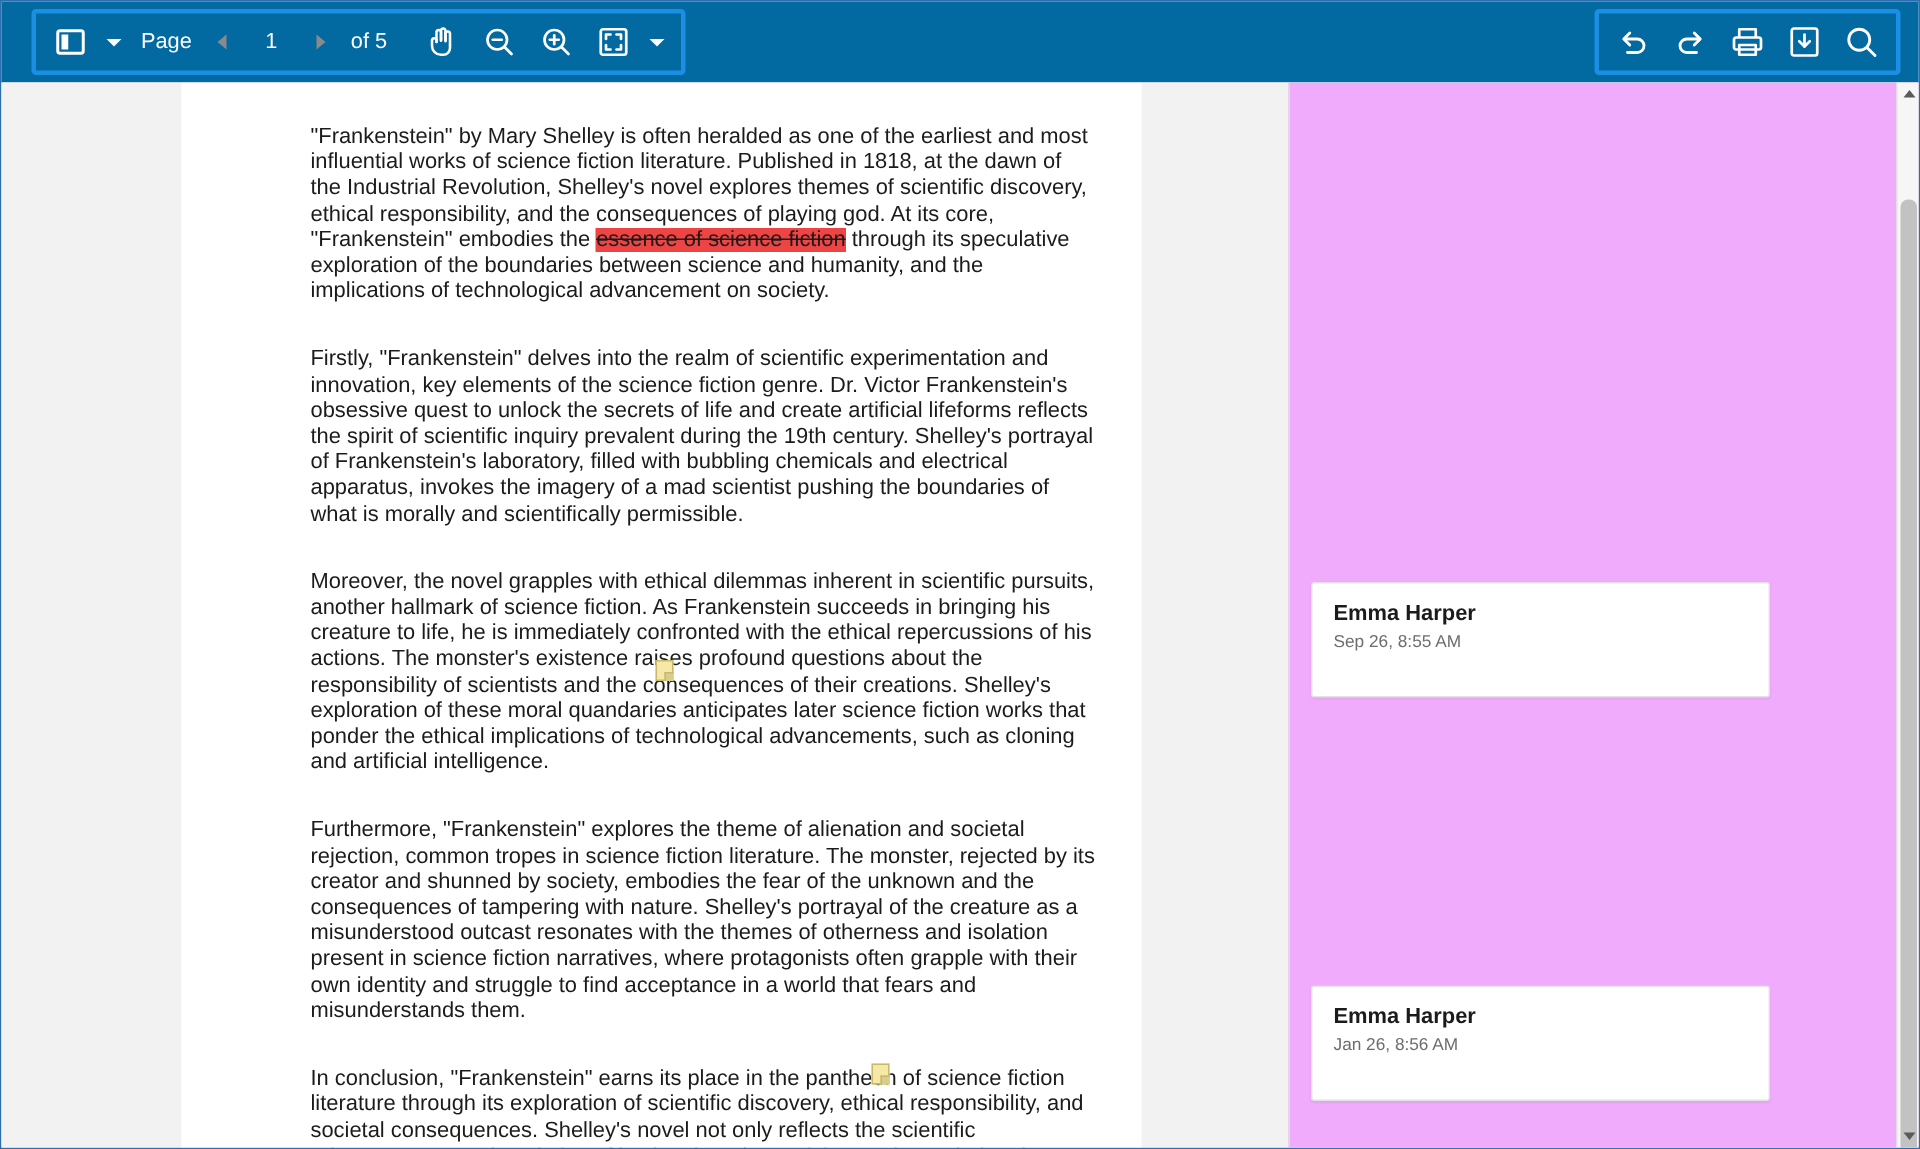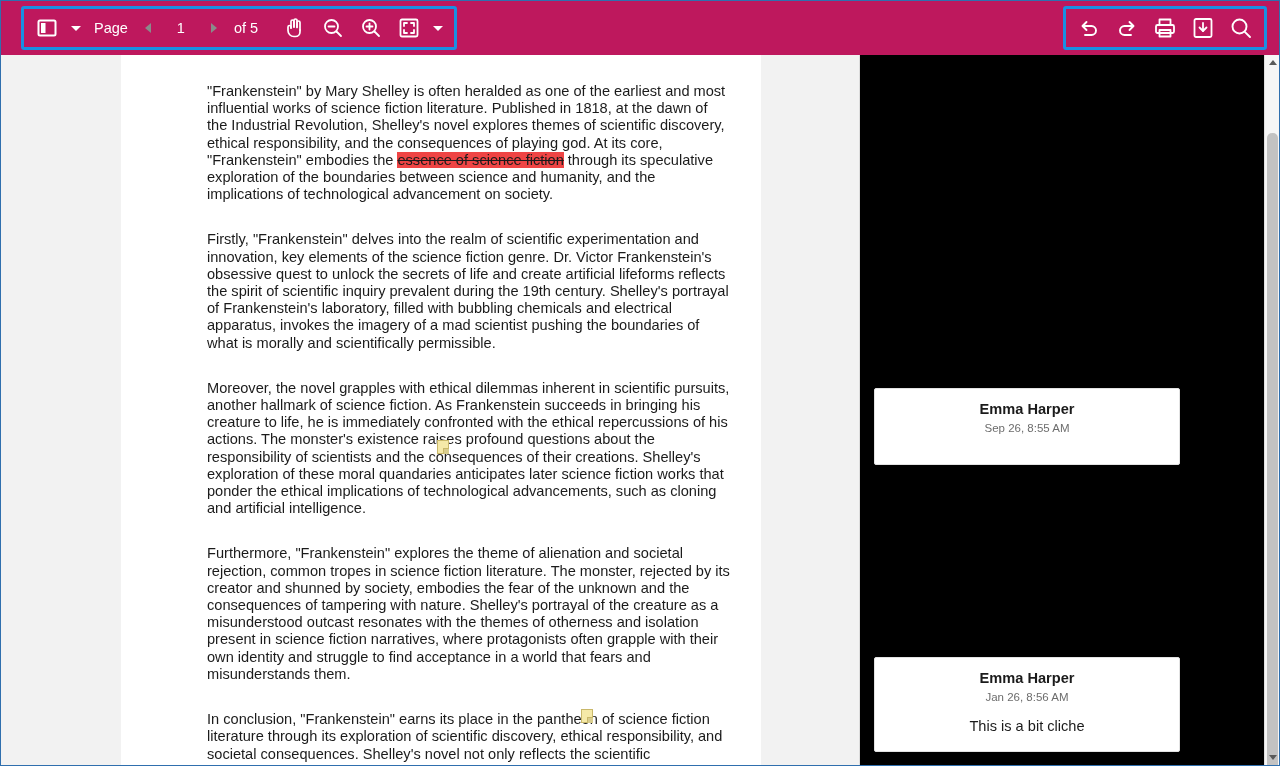--- a/index.html
+++ b/index.html
@@ -14,21 +14,21 @@
     position: relative;
     width: 1280px; height: 766px;
     display: flex; flex-direction: column;
     border: 1px solid #2f6fae;
   }
 
   
   .toolbar {
     position: relative;
     height: 54px;
-    background: #be185d;
+    background: #0369a1;
     display: flex;
     align-items: center;
     flex: 0 0 54px;
     padding: 4px 8px;
   }
   .tb-left {
     display: flex;
     align-items: center;
     height: 44px;
     border: 3px solid #1a8fe3;
@@ -160,24 +160,23 @@
     width: 5px; height: 5px;
     background: #d9cd8e;
     border-left: 1px solid #c9b86a;
     border-top: 1px solid #c9b86a;
   }
 
   
   .comments-pane {
     position: relative;
     flex: 0 0 420px;
-    background: #000000;
+    background: #f0abfc;
     border-left: 1px solid #dcdcdc;
     overflow: hidden;
-    text-align: center;
   }
   .comment-card {
     position: absolute;
     left: 14px;
     width: 306px;
     background: #ffffff;
     border: 1px solid #e2e2e2;
     border-radius: 2px;
     padding: 12px 14px 16px 14px;
     box-shadow: 0 1px 2px rgba(0,0,0,0.06);
@@ -367,21 +366,20 @@
     <div class="comments-pane">
 
       <div class="comment-card" style="top:333px;">
         <div class="c-author">Emma Harper</div>
         <div class="c-time">Sep 26, 8:55 AM</div>
       </div>
 
       <div class="comment-card" style="top:602px;">
         <div class="c-author">Emma Harper</div>
         <div class="c-time">Jan 26, 8:56 AM</div>
-        <div class="c-text">This is a bit cliche</div>
       </div>
 
     </div>
 
     <div class="scrollbar">
       <div class="sb-arrow up"></div>
       <div class="sb-thumb"></div>
       <div class="sb-arrow down"></div>
     </div>
 

